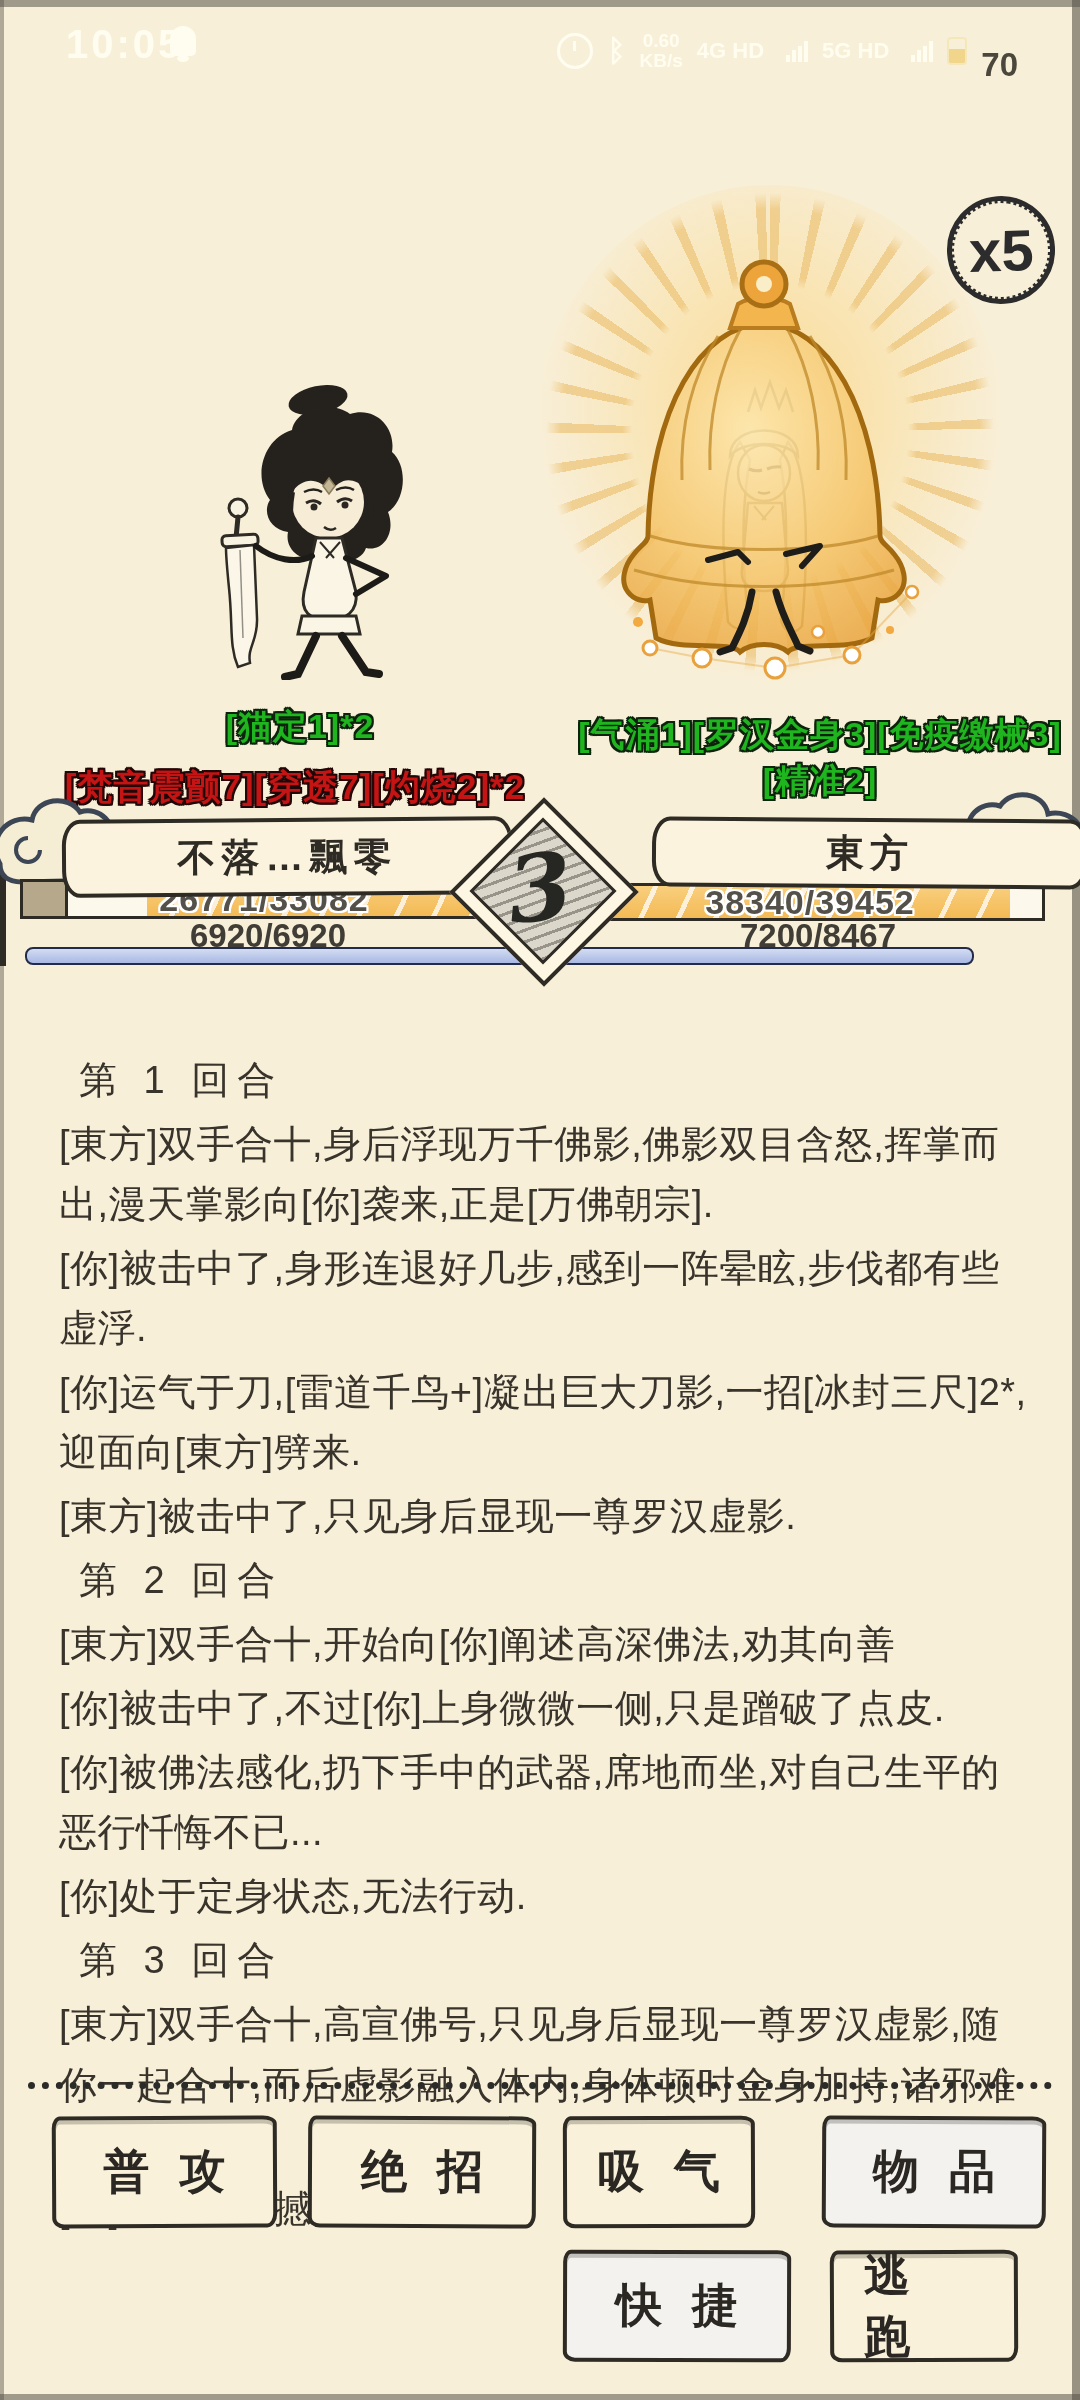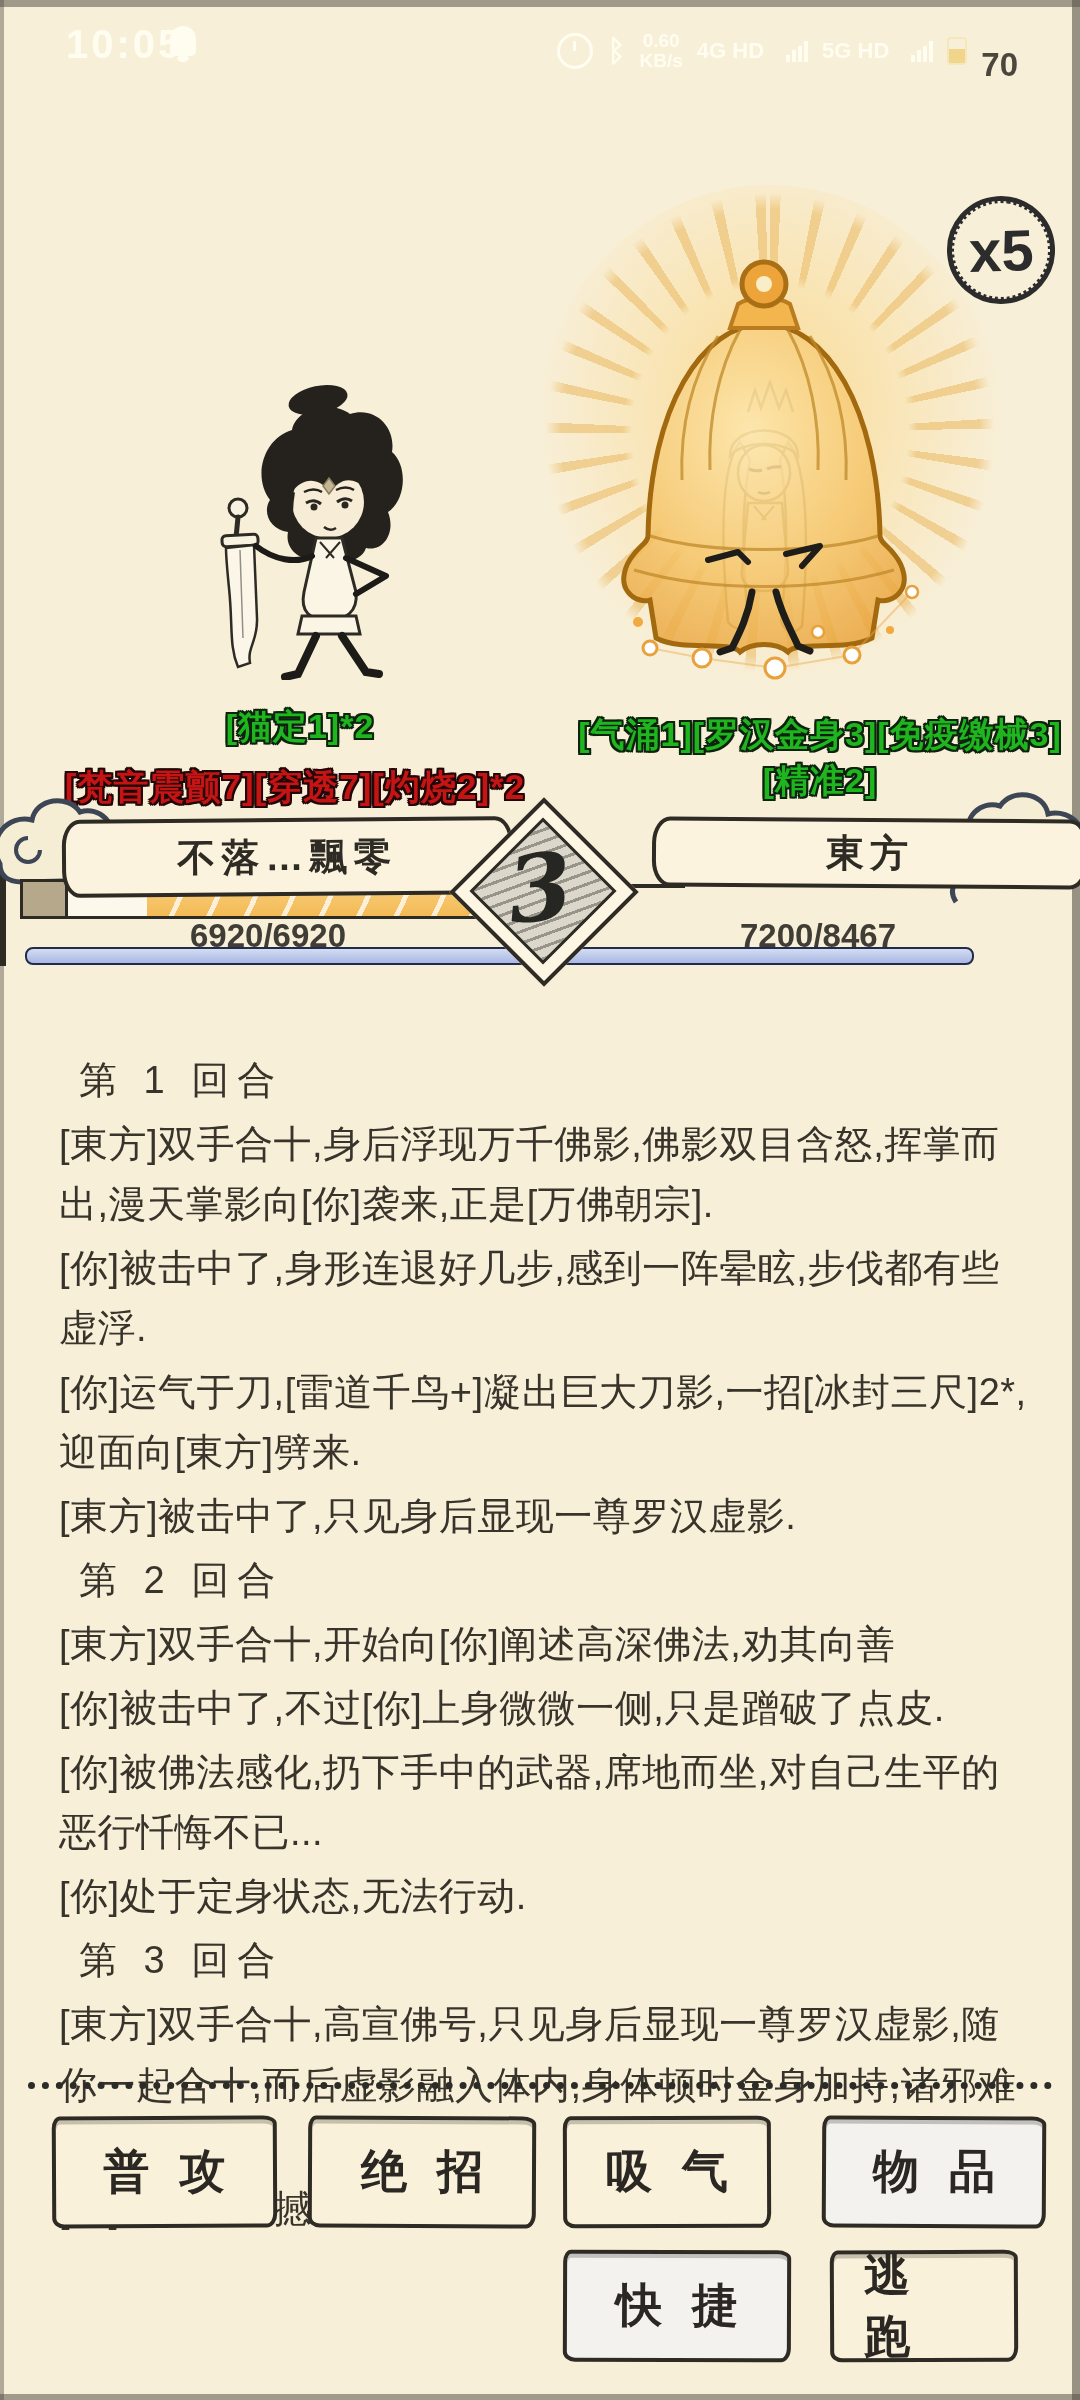--- a/index.html
+++ b/index.html
@@ -101,21 +101,21 @@
   
   .dots{position:absolute;left:28px;top:2082px;width:1024px;border-top:7px dotted #2b2b28;}
   .btn{position:absolute;height:112px;background:#f9f1da;border:4px solid #2e2a24;
     border-radius:8px 14px 10px 12px/12px 8px 14px 10px;
     display:flex;align-items:center;justify-content:center;
     font-size:46px;font-weight:bold;color:#2b2824;letter-spacing:30px;padding-left:30px;box-sizing:border-box;
     box-shadow:inset 0 4px 0 rgba(46,42,36,.25);}
   .btn.light{background:#f3f2ef;}
   .b1{left:52px;top:2116px;width:225px;transform:rotate(-.3deg);}
   .b2{left:308px;top:2116px;width:228px;transform:rotate(.25deg);}
-  .b3{left:563px;top:2116px;width:208px;transform:rotate(-.2deg);}
+  .b3{left:563px;top:2116px;width:192px;transform:rotate(-.2deg);}
   .b4{left:822px;top:2116px;width:224px;transform:rotate(.3deg);}
   .b5{left:563px;top:2250px;width:228px;transform:rotate(.2deg);}
   .b6{left:830px;top:2250px;width:188px;transform:rotate(-.25deg);}
 </style>
 </head>
 <body>
 
 <div class="screen">
 
   <div class="sb">
@@ -276,20 +276,25 @@
     <span class="nm">東方</span>
   </div>
 
   <div class="dia-out"></div>
   <div class="dia-in"></div>
   <div class="dia-num">3</div>
 
   <div class="hpbar hp-l">
     <div class="seg-khaki"></div>
     <div class="fill-o"></div>
+    <div class="bar-num">26771/33082</div>
+  </div>
+  <div class="hpbar hp-r">
+    <div class="fill-o"></div>
+    <div class="bar-num">38340/39452</div>
   </div>
 
   <div class="mp-num l">6920/6920</div>
   <div class="mp-num r">7200/8467</div>
   <div class="mpbar"></div>
 
   <div class="log">
     <p class="ln round">第 1 回合</p>
     <p class="ln">[東方]双手合十,身后浮现万千佛影,佛影双目含怒,挥掌而出,漫天掌影向[你]袭来,正是[万佛朝宗].</p>
     <p class="ln">[你]被击中了,身形连退好几步,感到一阵晕眩,步伐都有些虚浮.</p>

